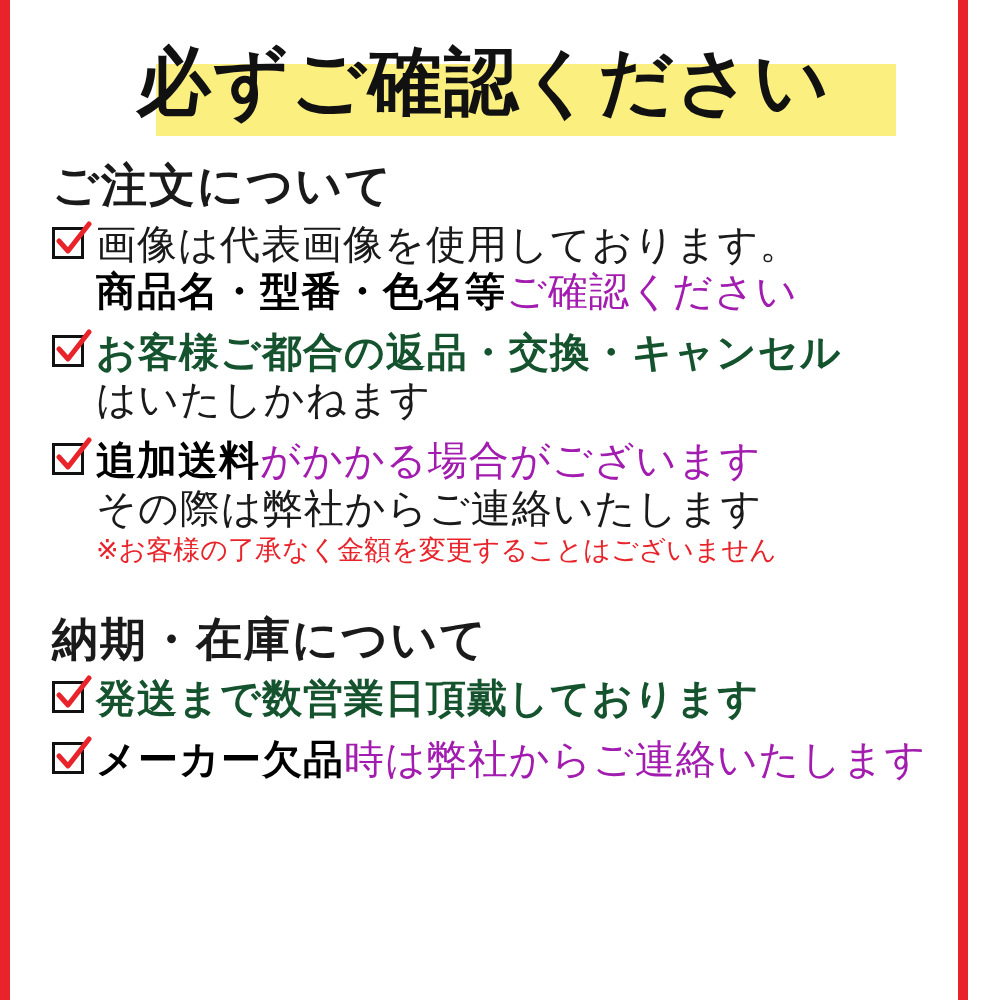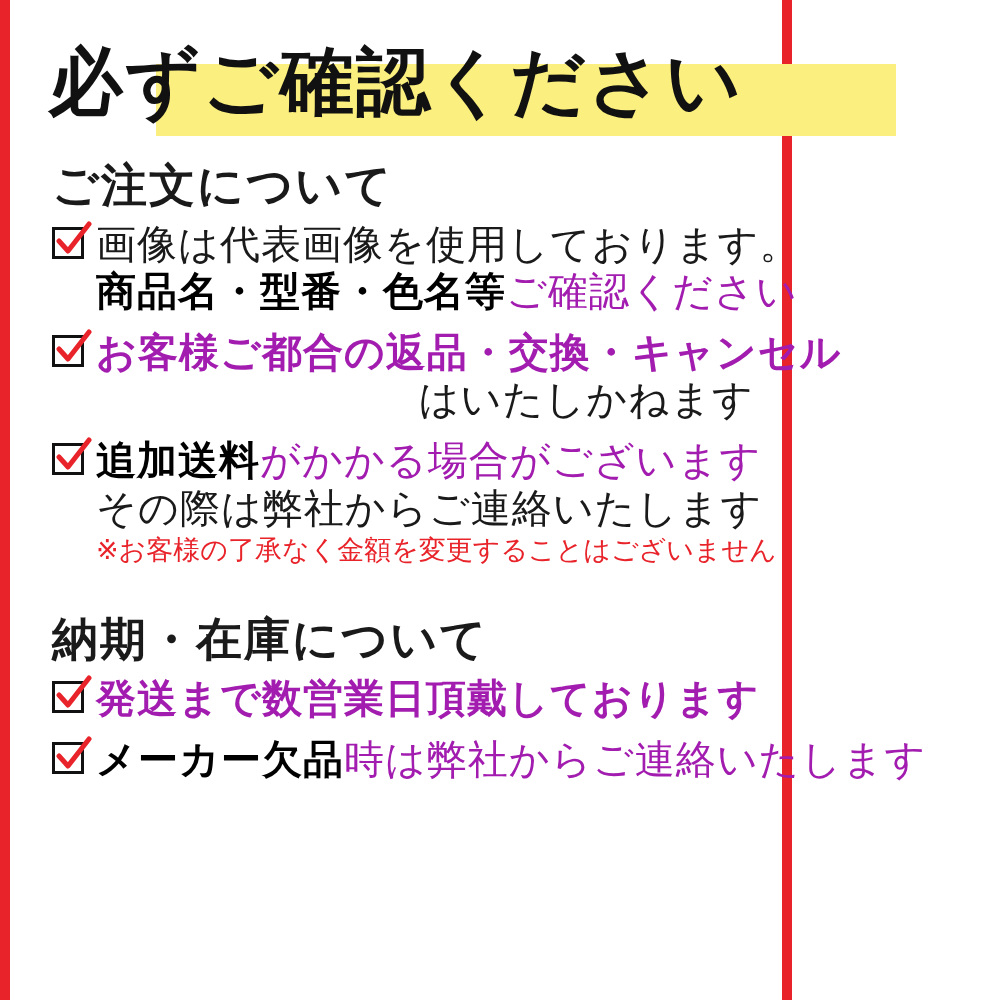--- a/index.html
+++ b/index.html
@@ -8,21 +8,21 @@
   }
   body {
     width: 1000px;
     height: 1000px;
     background: #ffffff;
     font-family: "Liberation Sans", "DejaVu Sans", sans-serif;
     overflow: hidden;
   }
   .page {
     position: relative;
-    width: 792px;
+    width: 968px;
     height: 1000px;
     box-sizing: border-box;
     border-left: 10px solid #e8232a;
     border-right: 10px solid #e8232a;
     background: #ffffff;
     padding-left: 44px;
   }
   .inner {
     position: absolute;
     left: 0;
@@ -109,24 +109,23 @@
     flex: 1 1 auto;
     min-width: 0;
   }
   .line {
     font-size: 40px;
     line-height: 1.18;
     letter-spacing: 1px;
     color: #1a1a1a;
     white-space: nowrap;
     font-family: "DejaVu Sans", "Liberation Sans", sans-serif;
-    text-align: right;
   }
   .line.red {
-    color: #a21caf;
+    color: #14532d;
     font-weight: bold;
   }
   .line .red {
     color: #000000;
     font-weight: bold;
   }
   .line .blk {
     color: #a21caf;
     font-weight: normal;
   }

